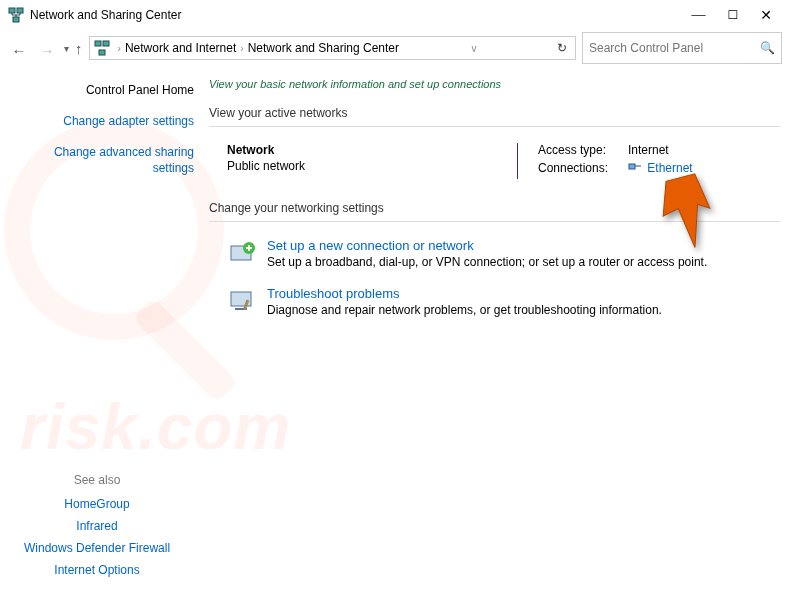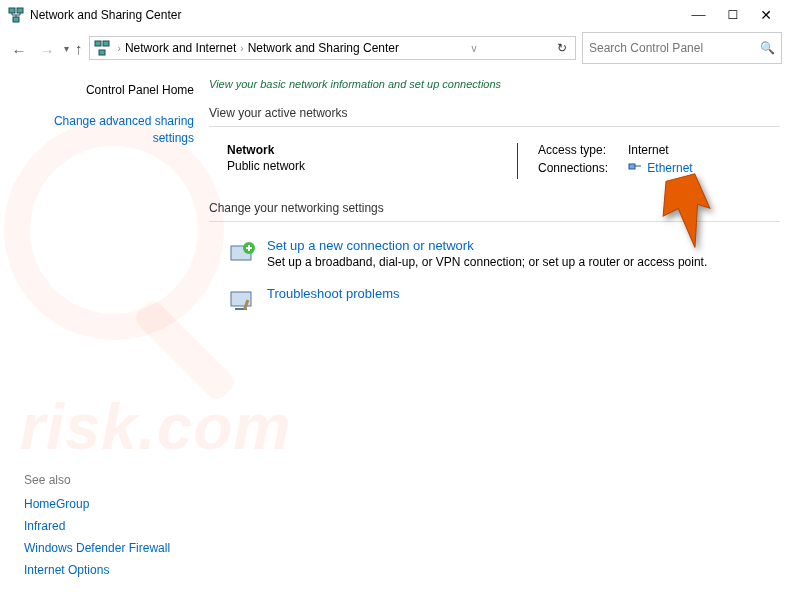--- a/index.html
+++ b/index.html
@@ -22,21 +22,21 @@
   .breadcrumb .refresh { margin-left:auto; font-size:12px; color:#333; padding:0 4px; }
   .searchbox { width:200px; height:32px; border:1px solid #ccc; display:flex; align-items:center; padding:0 6px; }
   .searchbox input { border:none; outline:none; font-size:12px; flex:1; color:#666; }
   .searchbox .search-glyph { color:#555; font-size:12px; }
   .main { display:flex; position:relative; z-index:1; height: calc(595px - 66px); }
   .sidebar { width:205px; padding:16px 10px 16px 24px; font-size:12px; }
   .sidebar a, .content a { color:#0066cc; text-decoration:none; }
   .sb-sec { margin-bottom:14px; max-width:170px; line-height:1.4;text-align:right; }
   .seealso { position:absolute; bottom:10px; left:24px; font-size:12px; }
   .seealso .sa-head { color:#777; margin-bottom:10px; }
-  .seealso div { margin-bottom:8px; }
+  .seealso div { margin-bottom:8px;text-align:center; }
   .content { flex:1; padding:12px 10px 10px 4px; }
   .page-title { color:#1a6f3f; font-size:11px; font-weight:normal; margin-bottom:16px;font-style:italic; }
   .section-label { font-size:12px; color:#333; margin-bottom:6px; }
   .hr { border:none; border-top:1px solid #ddd; margin-bottom:16px; }
   .netinfo { display:flex; padding-left:18px; margin-bottom:22px; }
   .netinfo .left { width:290px; }
   .netinfo .left .nname { font-weight:bold; font-size:12px; }
   .netinfo .left .ntype { font-size:12px; margin-top:2px; }
   .netinfo .right { border-left:1px solid #4c1d95; padding-left:20px; font-size:12px; flex:1; }
   .netinfo .row { display:flex; margin-bottom:4px; }
@@ -90,20 +90,21 @@
   </div>
   <div class="searchbox">
     <input placeholder="Search Control Panel" style="">
     <span class="search-glyph">🔍</span>
   </div>
 </div>
 
 <div class="main">
   <div class="sidebar">
     <div class="sb-sec"><span style="color:#000">Control Panel Home</span></div>
+    <div class="sb-sec"><a href="#">Change adapter settings</a></div>
     <div class="sb-sec"><a href="#">Change advanced sharing settings</a></div>
     <div class="seealso">
       <div class="sa-head">See also</div>
       <div><a href="#">HomeGroup</a></div>
       <div><a href="#">Infrared</a></div>
       <div><a href="#">Windows Defender Firewall</a></div>
       <div><a href="#">Internet Options</a></div>
     </div>
   </div>
 
@@ -147,20 +148,21 @@
       </div>
     </div>
     <div class="action">
       <svg class="aicon" viewBox="0 0 32 32">
           <rect x="4" y="6" width="20" height="14" fill="#cde" stroke="#579"></rect>
           <rect x="8" y="22" width="12" height="2" fill="#579"></rect>
           <rect x="18" y="14" width="3" height="10" fill="#a85" transform="rotate(20 20 18)"></rect>
         </svg>
       <div class="atext">
         <a href="#">Troubleshoot problems</a>
+        <div class="desc">Diagnose and repair network problems, or get troubleshooting information.</div>
       </div>
     </div>
   </div>
 </div>
 
 <svg class="arrow-annot" viewBox="0 0 70 80">
   <path d="M 35 2 L 60 30 L 47 30 L 58 72 L 30 40 L 18 52 L 10 18 Z" fill="#e65c00" stroke="#b34700" stroke-width="1" transform="rotate(18 35 40)"></path>
 </svg>
 
 </body></html>

